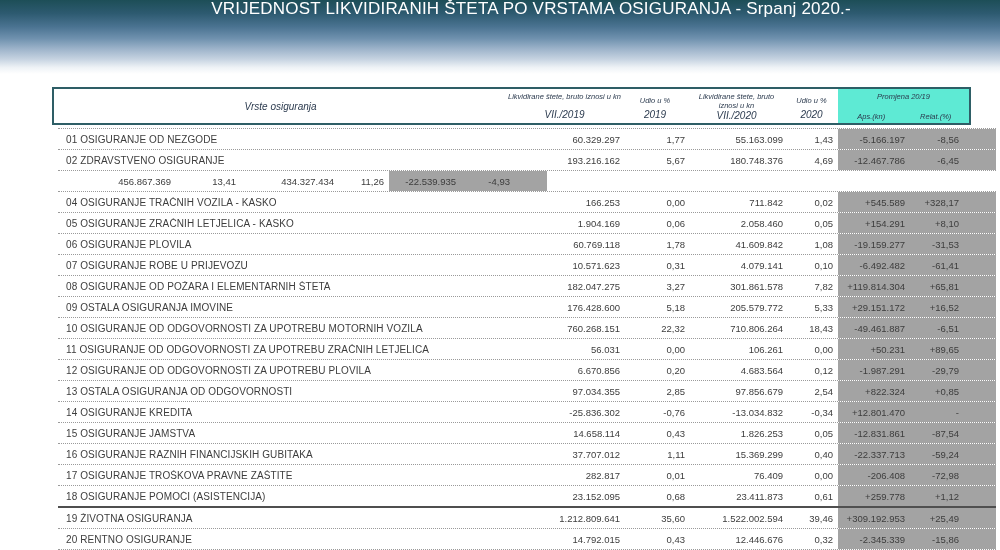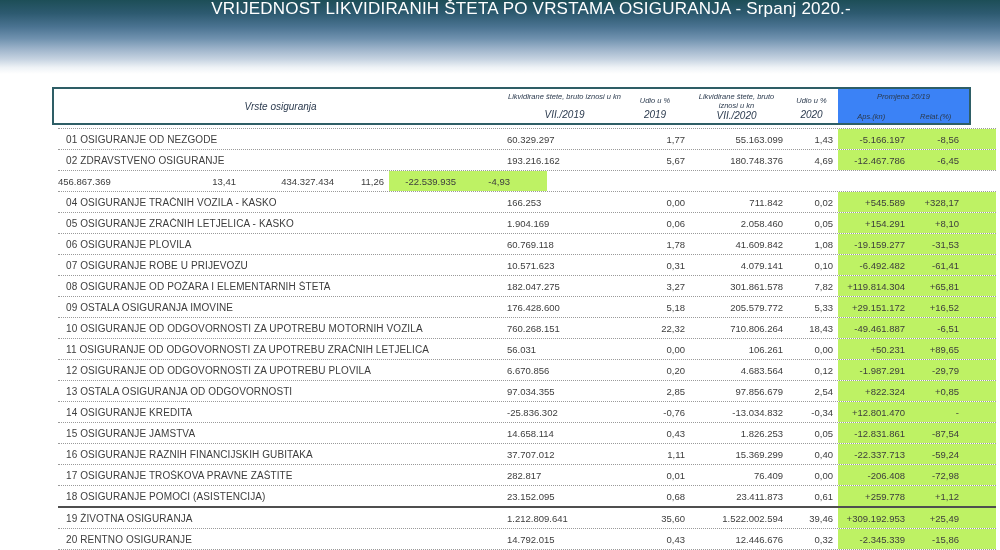--- a/index.html
+++ b/index.html
@@ -25,39 +25,39 @@
   .hcell{
     box-sizing:border-box;display:flex;flex-direction:column;
     justify-content:space-between;text-align:center;
     font-size:7.5px;line-height:1.2;padding:3px 1px 2px;
   }
   .h-name{width:453px;justify-content:center;font-size:10px;}
   .h-a19{width:115px;}
   .h-s19{width:66px;justify-content:space-between;}
   .h-a20{width:97px;}
   .h-s20{width:53px;}
-  .h-chg{width:131px;background:#3b82f6;justify-content:space-between;}
+  .h-chg{width:131px;background:#5eead4;justify-content:space-between;}
   .h-sub{font-size:10px;}
   .h-chg-bottom{display:flex;}
   .h-chg-bottom span{flex:1;text-align:center;}
   .h-udio{display:flex;flex-direction:column;justify-content:center;flex:1;}
   .tbody{margin-left:6px;width:938px;margin-top:3px;border-top:1px dotted #9a9a9a;}
   .row{
     display:flex;height:20px;align-items:center;
     border-bottom:1px dotted #9a9a9a;font-size:9.5px;color:#3d3d3d;
   }
   .row.section-end{border-bottom:2px solid #4f4f4f;}
   .cell{box-sizing:border-box;}
   .c-name{width:449px;padding-left:8px;font-size:10px;letter-spacing:0.1px;white-space:nowrap;overflow:hidden;}
-  .c-a19{width:115px;padding-right:2px;}
+  .c-a19{width:115px;text-align:right;padding-right:2px;}
   .c-s19{width:66px;text-align:right;padding-right:3px;}
   .c-a20{width:97px;text-align:right;padding-right:2px;}
   .c-s20{width:53px;text-align:right;padding-right:5px;}
   .c-abs,.c-rel{
-    background:#bef264;height:100%;display:flex;align-items:center;justify-content:flex-end;
+    background:#a3a3a3;height:100%;display:flex;align-items:center;justify-content:flex-end;
   }
   .c-abs{width:69px;padding-right:2px;}
   .c-rel{width:89px;padding-right:37px;}
 </style>
 </head>
 <body>
 
 <div class="banner">
   <div class="banner-title">VRIJEDNOST LIKVIDIRANIH ŠTETA PO VRSTAMA OSIGURANJA - Srpanj 2020.-</div>
 </div>

